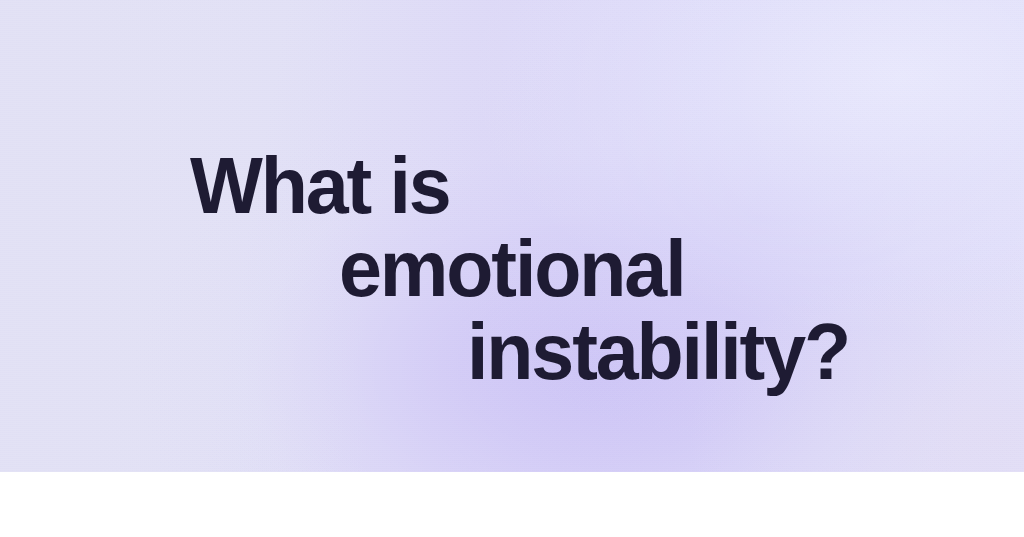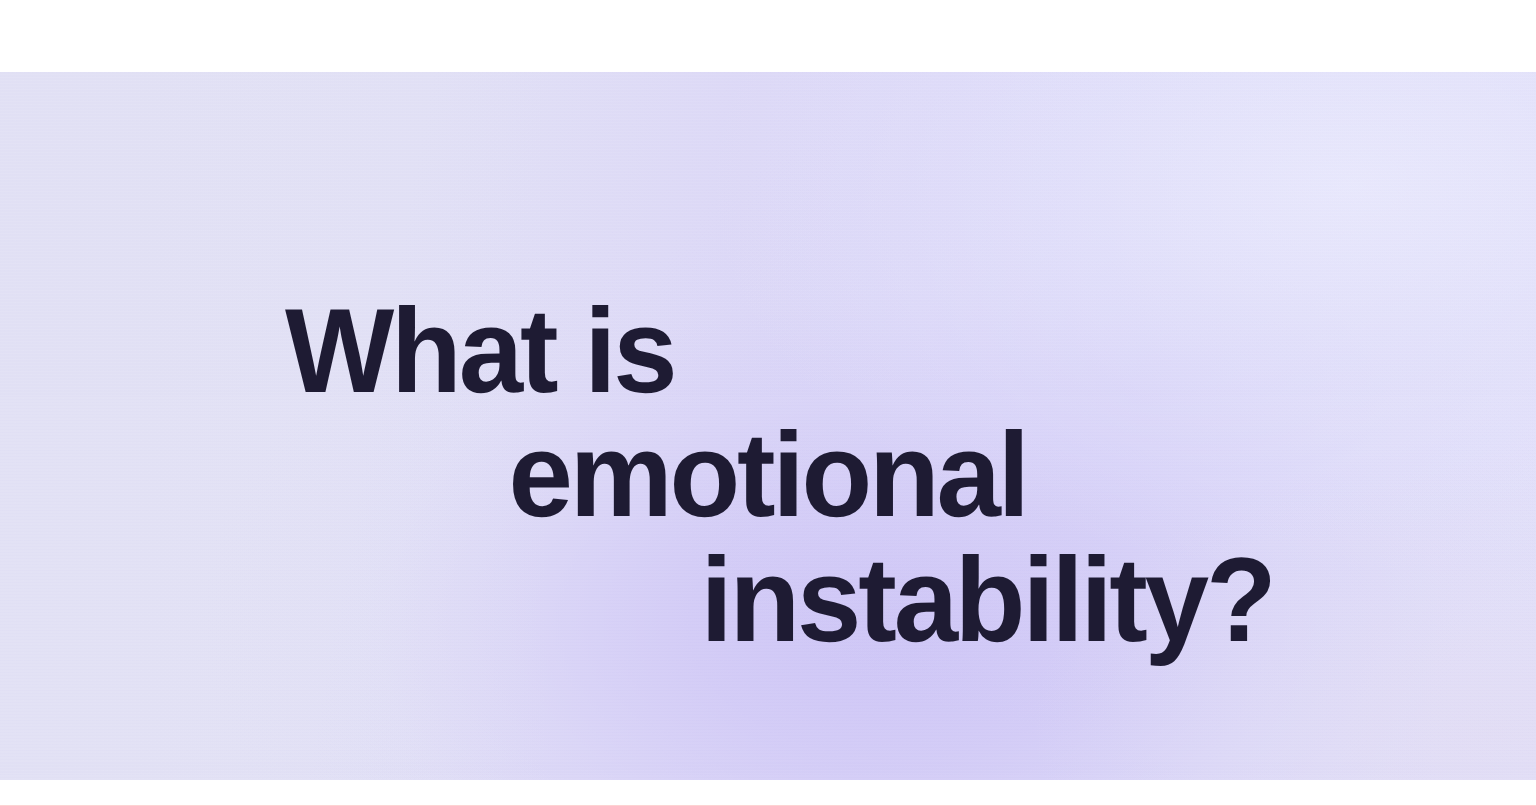--- a/index.html
+++ b/index.html
@@ -15,21 +15,20 @@
 
   
   #title-card {
     position: relative;
     width: 1024px;
     height: 472px;
     overflow: hidden;
     
     background-color: #fca5a5;
     isolation: isolate;
-    margin-top: 48px;
   }
 
   
   .bg-layer {
     position: absolute;
     inset: 0;
     pointer-events: none;
   }
 
   

